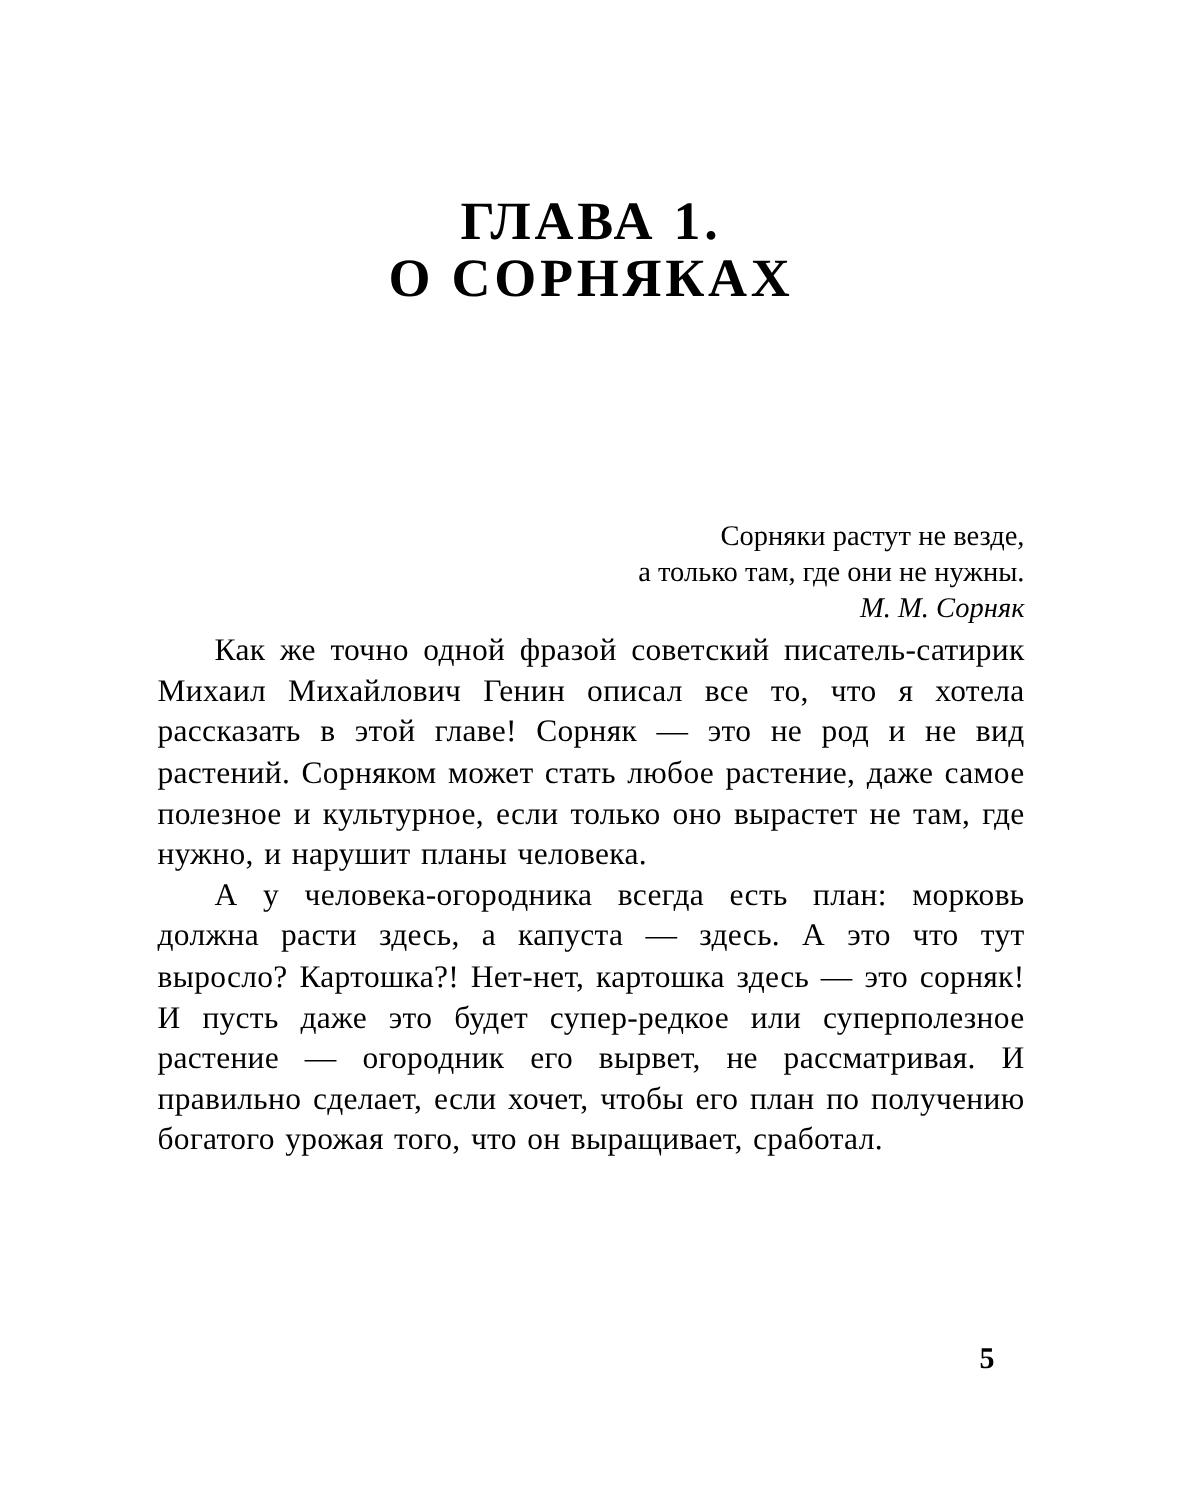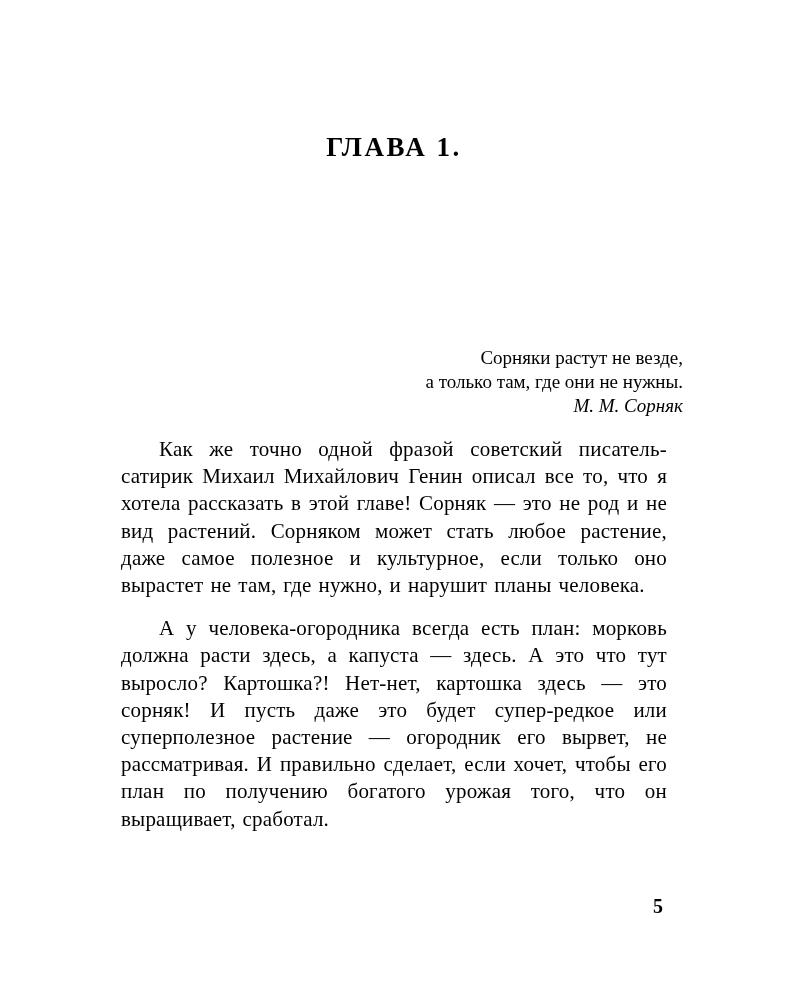--- a/index.html
+++ b/index.html
@@ -16,21 +16,21 @@
     color: #111111;
     overflow: hidden;
   }
   .chapter-title {
     position: absolute;
     top: 128px;
     left: 105px;
     width: 578px;
     margin: 0;
     text-align: center;
-    font-size: 27px;
+    font-size: 36px;
     font-weight: bold;
     letter-spacing: 2.5px;
     line-height: 38px;
     color: #000000;
   }
   .epigraph {
     position: absolute;
     top: 346px;
     left: 105px;
     width: 578px;
@@ -48,41 +48,42 @@
     left: 105px;
     width: 578px;
     font-size: 21px;
     line-height: 27.2px;
     letter-spacing: 0.2px;
     word-spacing: 1.5px;
     text-align: justify;
     color: #000000;
   }
   .body-text p {
-    margin: 16px;
+    margin: 0;
     text-indent: 38px;
   }
   .page-number {
     position: absolute;
     top: 895px;
     left: 105px;
     width: 558px;
     text-align: right;
     font-size: 20px;
     font-weight: bold;
     color: #000000;
   }
 </style>
 </head>
 <body>
 
 <div class="book-page">
 
   <h1 class="chapter-title">
     <span>ГЛАВА 1.</span><br>
+    <span>О СОРНЯКАХ</span>
   </h1>
 
   <div class="epigraph">
     <div>Сорняки растут не везде,</div>
     <div>а только там, где они не нужны.</div>
     <div class="epigraph-attribution">М. М. Сорняк</div>
   </div>
 
   <div class="body-text">
     <p>Как же точно одной фразой советский писатель-сатирик Михаил Михайлович Генин описал все то, что я хотела рассказать в этой главе! Сорняк — это не род и не вид растений. Сорняком может стать любое растение, даже самое полезное и культурное, если только оно вырастет не там, где нужно, и нарушит планы человека.</p>

